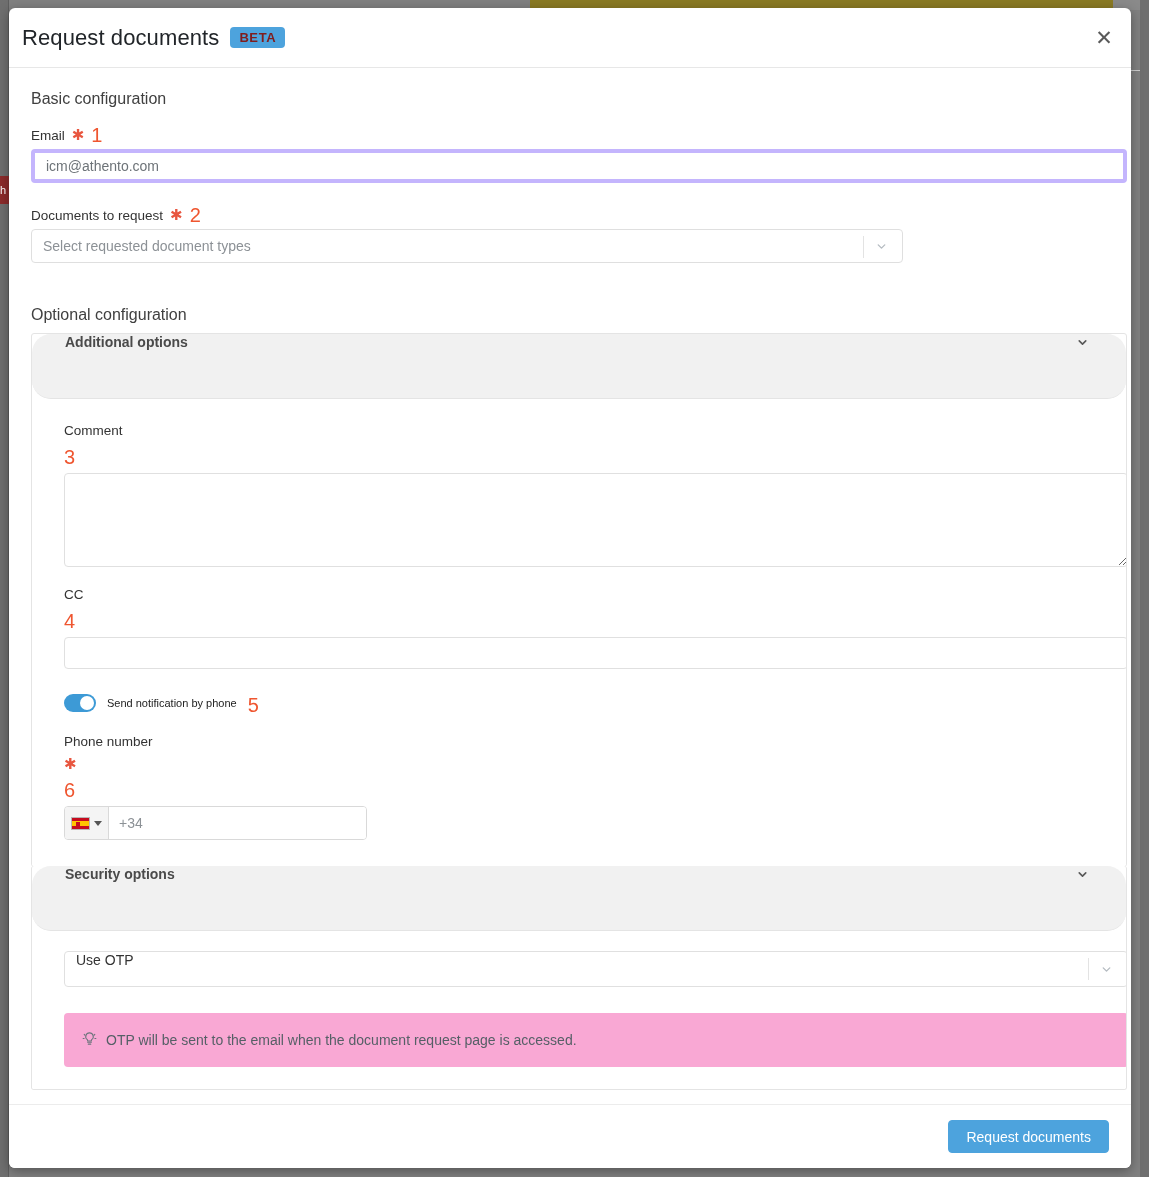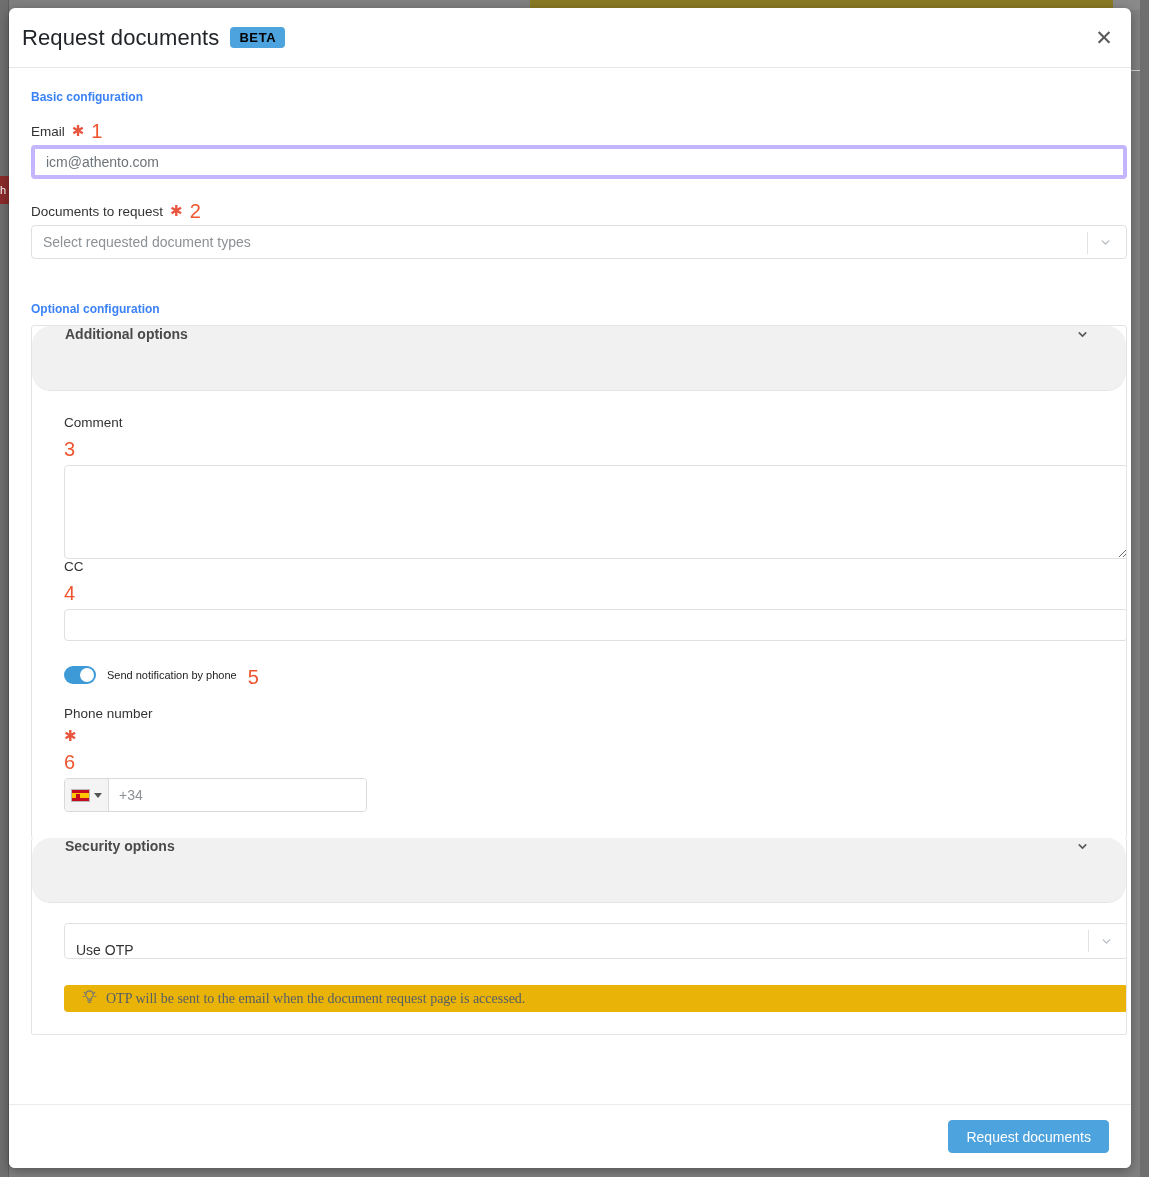--- a/index.html
+++ b/index.html
@@ -75,21 +75,21 @@
   }
   .modal-title {
     font-size: 22px;
     color: #212529;
     font-weight: 400;
     letter-spacing: .1px;
   }
   .beta-badge {
     margin-left: 11px;
     background: #4da3dd;
-    color: #000000;
+    color: #7f1d1d;
     font-size: 13px;
     font-weight: bold;
     letter-spacing: .6px;
     padding: 4px 9px 4px 9px;
     border-radius: 4px;
     line-height: 1;
   }
   .close-btn {
     position: absolute;
     right: 14px; top: 17px;
@@ -102,24 +102,24 @@
     font-family: "Liberation Sans", sans-serif;
   }
 
   
   .modal-body {
     padding: 22px 13px 0 13px;
     height: 1034px;
     overflow: hidden;
   }
   .section-heading {
-    font-size: 12px;
-    color: #3b82f6;
+    font-size: 16px;
+    color: #404040;
     margin: 0 0 11px 9px;
-    font-weight: 700;
+    font-weight: 400;
   }
   .section-heading.second { margin-top: 43px; margin-bottom: 9px; }
 
   .field-label {
     font-size: 13.5px;
     color: #333;
     margin: 15px 0 6px 9px;
     display: flex;
     align-items: baseline;
     gap: 7px;
@@ -146,21 +146,21 @@
     color: #6d7378;
     font-family: "Liberation Sans", sans-serif;
     background: #fff;
     outline: none;
   }
   .text-input::placeholder { color: #8c9196; }
 
   
   .select-control {
     position: relative;
-    width: 1096px;
+    width: 872px;
     margin-left: 9px;
     height: 34px;
     border: 1px solid #dfdfdf;
     border-radius: 4px;
     background: #fff;
     display: flex;
     align-items: center;
     cursor: pointer;
   }
   .select-value {
@@ -342,37 +342,36 @@
   
   .otp-select {
     position: relative;
     margin-left: 10px;
     width: 1064px;
     height: 36px;
     border: 1px solid #e0e0e0;
     border-radius: 4px;
     background: #fff;
     display: flex;
-    align-items: flex-end;
+    align-items: flex-start;
     cursor: pointer;
   }
 
   
   .info-banner {
     margin: 26px 0 0 10px;
     width: 1064px;
-    background: #eab308;
-    border-radius: 4px;
-    padding: 4px 18px;
+    background: #f9a8d4;
+    border-radius: 4px;
+    padding: 18px 18px;
     font-size: 14px;
     color: #555f66;
     display: flex;
     align-items: center;
     gap: 9px;
-    font-family: Liberation Serif, serif;
   }
   .bulb-icon { flex: none; }
 
   
   .modal-footer {
     position: absolute;
     left: 0; right: 0; bottom: 0;
     height: 64px;
     display: flex;
     align-items: center;
@@ -450,21 +449,21 @@
         </span>
       </div>
       <div class="acc-body">
 
         <div class="inner-label">
           <span>Comment</span>
           <span class="anno">3</span>
         </div>
         <textarea class="inner-textarea" style=""></textarea>
 
-        <div class="inner-label" style="text-align:right;">
+        <div class="inner-label" style="margin-top:20px;text-align:right;">
           <span>CC</span>
           <span class="anno">4</span>
         </div>
         <input class="inner-input" type="text" style="">
 
         <div class="toggle-row">
           <div class="toggle">
             <span class="knob"></span>
           </div>
           <span class="toggle-label">Send notification by phone</span>

